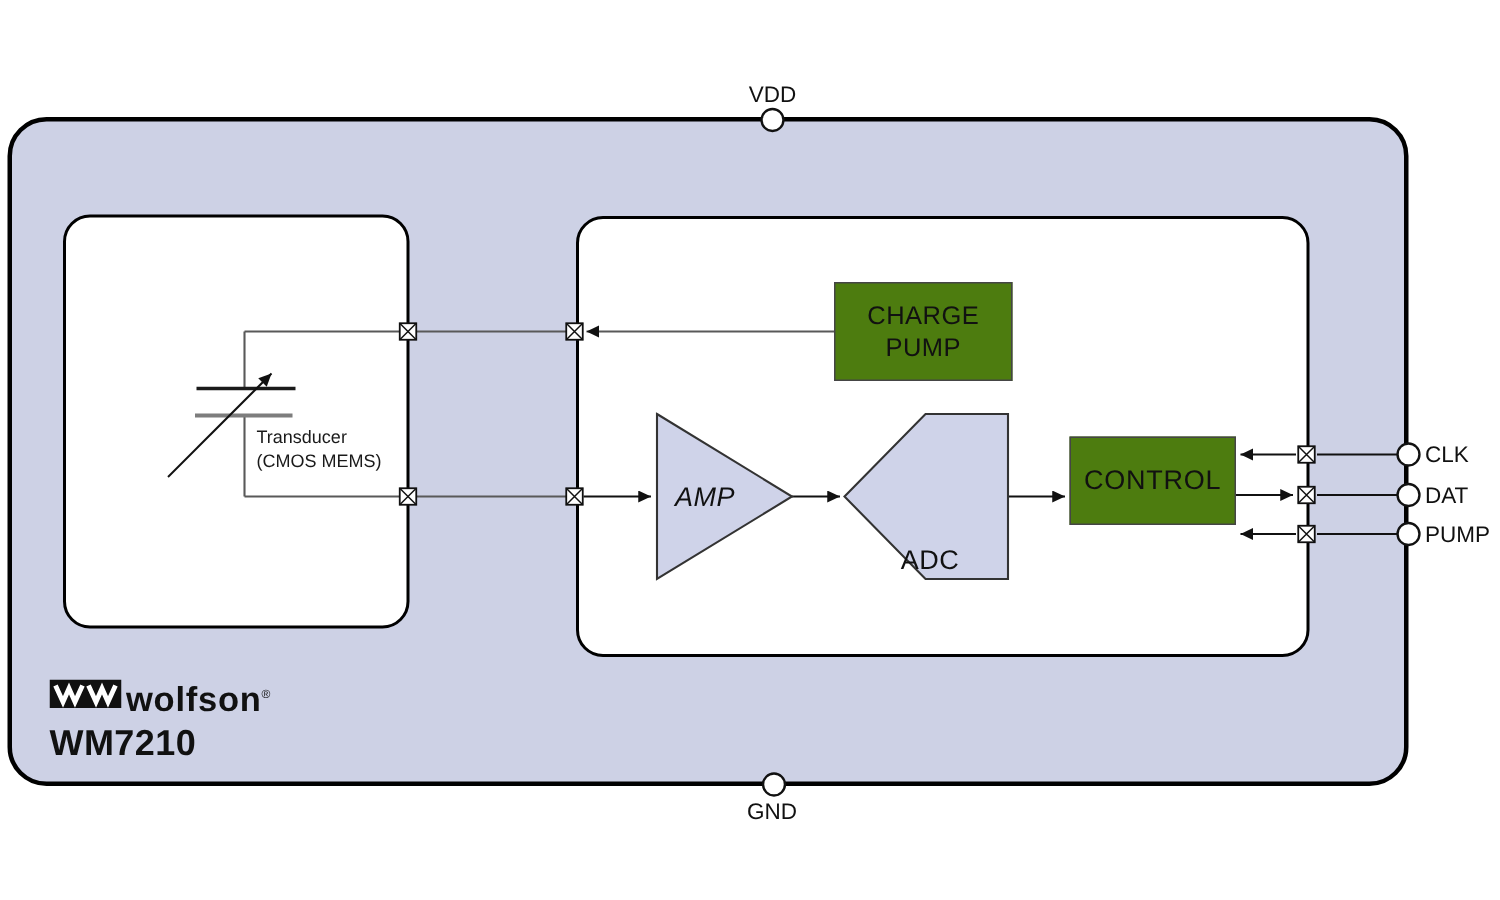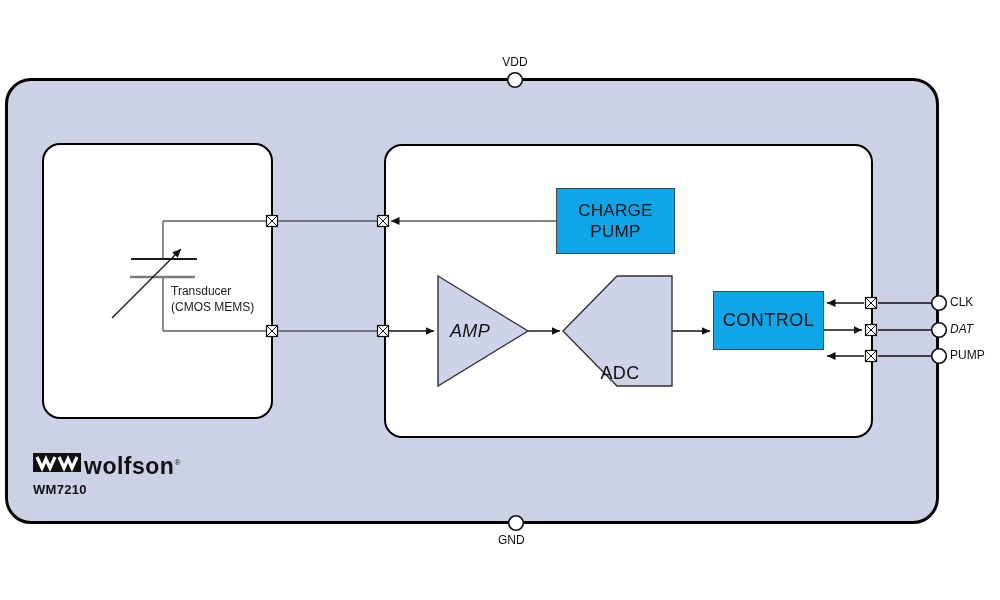--- a/index.html
+++ b/index.html
@@ -16,47 +16,47 @@
   }
   
   .inner-box{
     background:#fff;border:2.5px solid #000;border-radius:18px;
     box-sizing:border-box;z-index:2;
   }
   .box-left{left:42px;top:143px;width:231px;height:276px;}
   .box-right{left:384px;top:144px;width:489px;height:294px;}
   
   .block{
-    background:#0ea5e9;border:1.5px solid #454545;box-sizing:border-box;
+    background:#4d7c0f;border:1.5px solid #454545;box-sizing:border-box;
     display:flex;align-items:center;justify-content:center;text-align:center;
     z-index:3;color:#111;
   }
   .charge-pump{left:556px;top:188px;width:119px;height:66px;font-size:17px;line-height:1.25;letter-spacing:.3px;}
   .charge-pump span{display:block;width:90px;}
   .control{left:713px;top:291px;width:111px;height:59px;font-size:18px;letter-spacing:.5px;}
   
   .overlay{left:0;top:0;width:1000px;height:600px;z-index:4;pointer-events:none;}
   
   .lbl{z-index:5;white-space:nowrap;}
-  .pin-lbl{font-size:12px;}
+  .pin-lbl{font-size:15px;}
   .vdd-lbl{left:497px;top:55px;width:36px;text-align:center;}
   .gnd-lbl{left:498px;top:533px;width:36px;text-align:left;}
   .clk-lbl{left:950px;top:295px;}
-  .dat-lbl{left:950px;top:322px;font-style:italic;}
+  .dat-lbl{left:950px;top:322px;}
   .lrsel-lbl{left:950px;top:348px;}
   .shape-lbl{font-size:18px;text-align:center;letter-spacing:.3px;}
   .amp-lbl{left:440px;top:321px;width:60px;font-style:italic;}
   .adc-lbl{left:585px;top:321px;width:70px;margin-top:42px;}
   .transducer-lbl{left:171px;top:283px;font-size:12px;line-height:1.35;color:#1a1a1a;}
   
   .logo-row{left:33px;top:453px;display:flex;align-items:flex-start;z-index:5;}
   .logo-mark{display:block;}
   .brand-text{font-size:23px;font-weight:bold;letter-spacing:.5px;line-height:19px;margin-left:3px;color:#111;}
   .brand-reg{font-size:8px;vertical-align:9px;font-weight:normal;}
-  .part-number{left:33px;top:482px;font-size:13px;font-weight:bold;letter-spacing:.3px;z-index:5;}
+  .part-number{left:33px;top:482px;font-size:24px;font-weight:bold;letter-spacing:.3px;z-index:5;}
 </style>
 </head>
 <body>
 
 <div class="stage">
 
   <div class="abs chip"></div>
 
   <div class="abs inner-box box-left"></div>
   <div class="abs inner-box box-right"></div>

